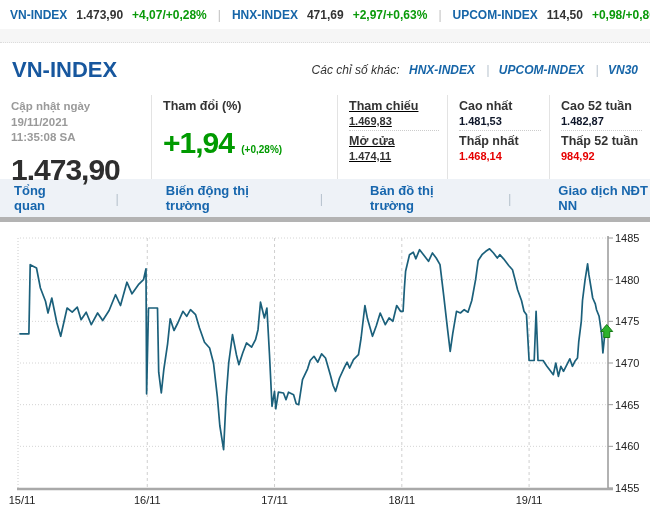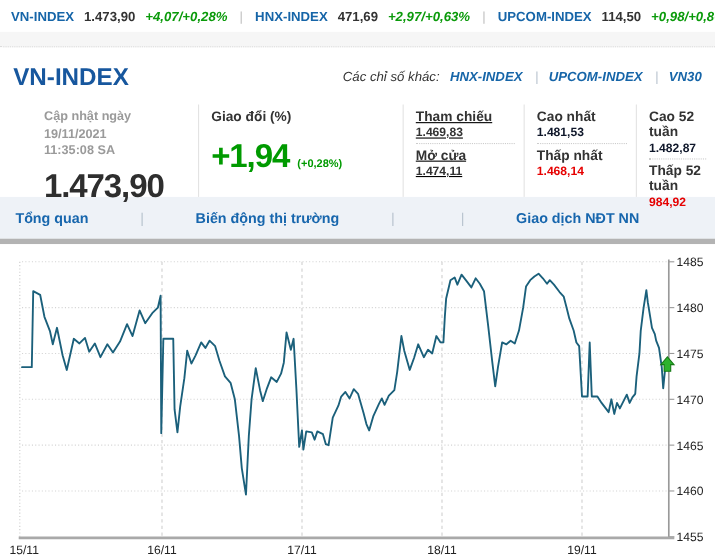--- a/index.html
+++ b/index.html
@@ -1,31 +1,31 @@
 <!DOCTYPE html>
 <html><head>
 <meta charset="utf-8">
 <style>
   html,body{margin:0;padding:0;background:#fff;}
   body{width:650px;height:508px;overflow:hidden;font-family:"Liberation Sans",sans-serif;-webkit-font-smoothing:antialiased;}
   
   .ticker{height:29px;display:flex;align-items:center;padding-left:10px;font-size:12px;font-weight:bold;white-space:nowrap;overflow:hidden;background:#fff;}
   .ticker .tname{color:#1665a8;margin-right:9px;}
   .ticker .tval{color:#333;margin-right:9px;}
-  .ticker .tchg{color:#0a9a0a;font-style:italic;}
+  .ticker .tchg{color:#0a9a0a;}
   .ticker .tsep{color:#c0c0c0;margin:0 11px;font-weight:normal;}
   .substrip{height:13px;background:#f6f6f6;border-bottom:1px dotted #dcdcdc;}
   
   .header{height:48px;box-sizing:border-box;display:flex;justify-content:space-between;align-items:center;padding:6px 12px 0 12px;}
   .page-title{font-size:22px;font-weight:bold;color:#17579e;}
   .other-idx{font-size:12px;color:#333;font-style:italic;}
   .other-idx .lnk{color:#1665a8;font-weight:bold;margin-left:6px;}
   .other-idx .osep{color:#b9c4cf;margin-left:8px;}
   
-  .stats{height:88px;box-sizing:border-box;display:flex;padding:4px 0 0 0;margin-left:29px;}
+  .stats{height:88px;box-sizing:border-box;display:flex;padding:4px 0 0 0;}
   .scol{box-sizing:border-box;border-right:1px solid #e3e3e3;padding:4px 8px 0 11px;}
   .scol.last{border-right:none;}
   .c1{width:152px;}
   .c2{width:186px;}
   .c3{width:110px;text-decoration:underline;}
   .c4{width:102px;}
   .c5{flex:1;}
   .updated{font-size:11.5px;line-height:1.35;color:#9a9a9a;font-weight:bold;}
   .bignum{font-size:30px;font-weight:bold;color:#2e2e2e;margin-top:7px;letter-spacing:-1px;}
   .slabel{font-size:12.5px;font-weight:bold;color:#333;}
@@ -78,21 +78,21 @@
 
 <div class="stats">
   <div class="scol c1">
     <div class="updated">
       <div>Cập nhật ngày 19/11/2021</div>
       <div>11:35:08 SA</div>
     </div>
     <div class="bignum">1.473,90</div>
   </div>
   <div class="scol c2">
-    <div class="slabel">Giao đổi (%)</div>
+    <div class="slabel">Tham đổi (%)</div>
     <div class="bigchg">
       <span>+1,94</span>
       <span class="pct">(+0,28%)</span>
     </div>
   </div>
   <div class="scol c3">
     <div>
       <div class="slabel">Tham chiếu</div>
       <div class="cellv dark">1.469,83</div>
     </div>
@@ -124,20 +124,21 @@
       <div class="cellv red">984,92</div>
     </div>
   </div>
 </div>
 
 <div class="tabs">
   <span class="tab">Tổng quan</span>
   <span class="tabsep">|</span>
   <span class="tab">Biến động thị trường</span>
   <span class="tabsep">|</span>
+  <span class="tab">Bản đồ thị trường</span>
   <span class="tabsep">|</span>
   <span class="tab">Giao dịch NĐT NN</span>
 </div>
 <div class="graybar"></div>
 
 <div class="chartwrap">
   <svg id="chart" width="650" height="287">
       <line x1="608" y1="266" x2="613" y2="266" stroke="#999" stroke-width="1"></line>
       <text x="615" y="270" font-size="11" fill="#222">1455</text>
       <line x1="20" y1="224.33333333333334" x2="608" y2="224.33333333333334" stroke="#d4d4d4" stroke-width="1" stroke-dasharray="1 2"></line>

